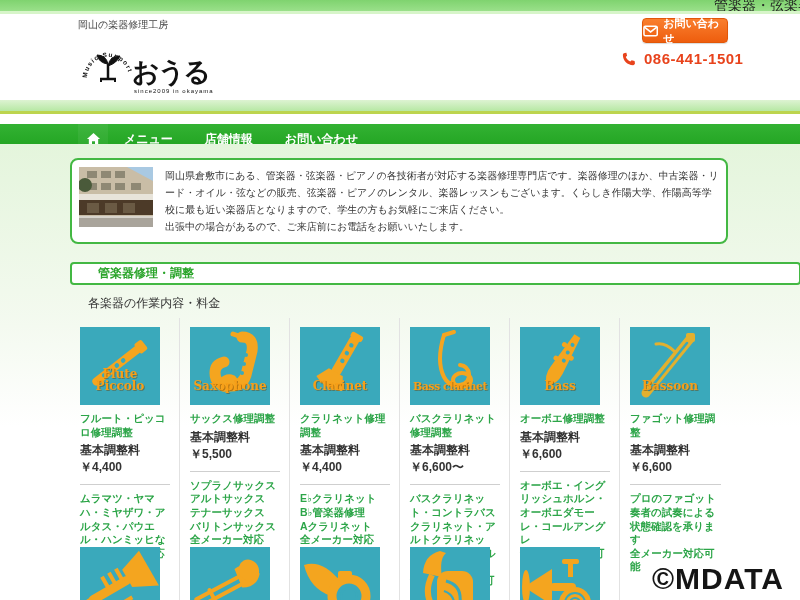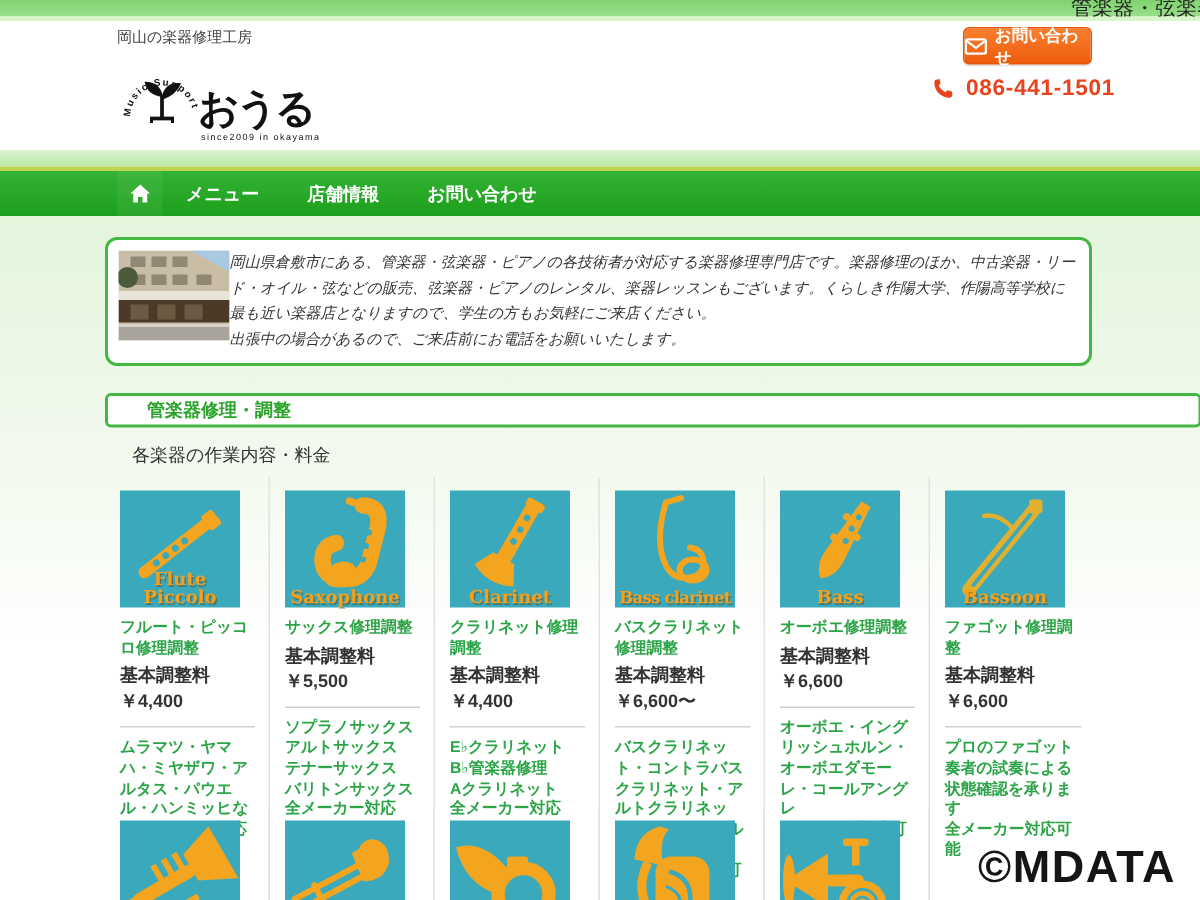--- a/index.html
+++ b/index.html
@@ -22,51 +22,51 @@
     background:linear-gradient(180deg,#f97f2e,#ee5d0e); border:1px solid #e25708; border-radius:4px;
     display:flex; align-items:center; justify-content:center; gap:5px; color:#fff;
     font-size:11px; font-weight:bold; cursor:pointer; box-shadow:0 1px 1px rgba(0,0,0,.15); }
   .phone { position:absolute; left:622px; top:36px; display:flex; align-items:center; gap:8px;
     color:#e8431c; font-size:15px; font-weight:bold; letter-spacing:.5px; cursor:pointer; }
 
   
   .prenav { position:absolute; left:0; top:100px; width:800px; height:11px;
     background:linear-gradient(180deg,#ddf3d2,#b7e8a4); }
   .prenav-line { position:absolute; left:0; top:111px; width:800px; height:3px; background:#bcd44e; }
-  .nav { position:absolute; left:0; top:114px; width:800px; height:30px;
+  .nav { position:absolute; left:0; top:124px; width:800px; height:30px;
     background:linear-gradient(180deg,#33b233,#1da01d); display:flex; align-items:center;text-align:right; }
   .nav-home { width:30px; height:30px; margin-left:78px; display:flex; align-items:center;
     justify-content:center; background:rgba(255,255,255,.06); cursor:pointer; }
   .nav-item { color:#fff; font-size:12px; font-weight:bold; padding:0 16px; line-height:30px;
     cursor:pointer; text-decoration:none; }
 
   
   .content-bg { position:absolute; left:0; top:144px; width:800px; height:456px;
     background:linear-gradient(180deg,#e4f5dc 0%,#f4faf0 40%,#ffffff 62%); }
 
   
   .intro-box { position:absolute; left:70px; top:14px; width:658px; min-height:82px;
     background:#fff; border:2px solid #43b843; border-radius:8px; padding:7px; display:flex; }
   .intro-photo { flex:0 0 74px; width:74px; height:60px; }
-  .intro-text { margin-left:0; font-size:10px; color:#333; line-height:1.7;font-style:italic; }
+  .intro-text { margin-left:12px; font-size:10px; color:#333; line-height:1.7; }
 
   
   .section-heading { position:absolute; left:70px; top:118px; width:731px; height:23px;
     background:#fff; border:2px solid #43b843; border-radius:4px; color:#2aa42a;
     font-size:12px; font-weight:bold; line-height:19px; padding-left:26px; }
   .sub-heading { position:absolute; left:88px; top:151px; font-size:12px; color:#333; }
 
   
   .cards-grid { position:absolute; left:70px; top:174px; width:660px;
     display:grid; grid-template-columns:repeat(6,1fr); }
   .card { padding:9px 9px 0 10px; border-right:1px solid #e2e2e2; }
   .card:last-child { border-right:none; }
   .card-img { position:relative; width:80px; height:78px; background:#3aa9bb; cursor:pointer; }
   .card-img svg { position:absolute; left:0; top:0; }
-  .caption { position:absolute; left:0; right:0; bottom:1px; text-align:center;
+  .caption { position:absolute; left:0; right:0; bottom:13px; text-align:center;
     font-family:"DejaVu Serif","Liberation Serif",serif; font-weight:bold; font-size:12px;
     line-height:1.0; color:#f79f18; text-shadow:1px 1px 0 rgba(110,60,0,.45); white-space:pre-line; }
   .caption.small { font-size:11px; letter-spacing:-.5px;margin-top:48px; }
   .card-title { margin-top:7px; color:#2ca548; font-size:10.5px; font-weight:bold; line-height:1.3; }
   .card-price { margin-top:3px; color:#333; font-size:12px; font-weight:bold; }
   .card-divider { border-top:1px solid #cfcfcf; margin:8px 0 7px 0; }
   .card-desc { color:#2ca548; font-size:10.5px; font-weight:bold; line-height:1.3; white-space:pre-line; }
 
   
   .row2-grid { position:absolute; left:70px; top:396px; width:660px;

